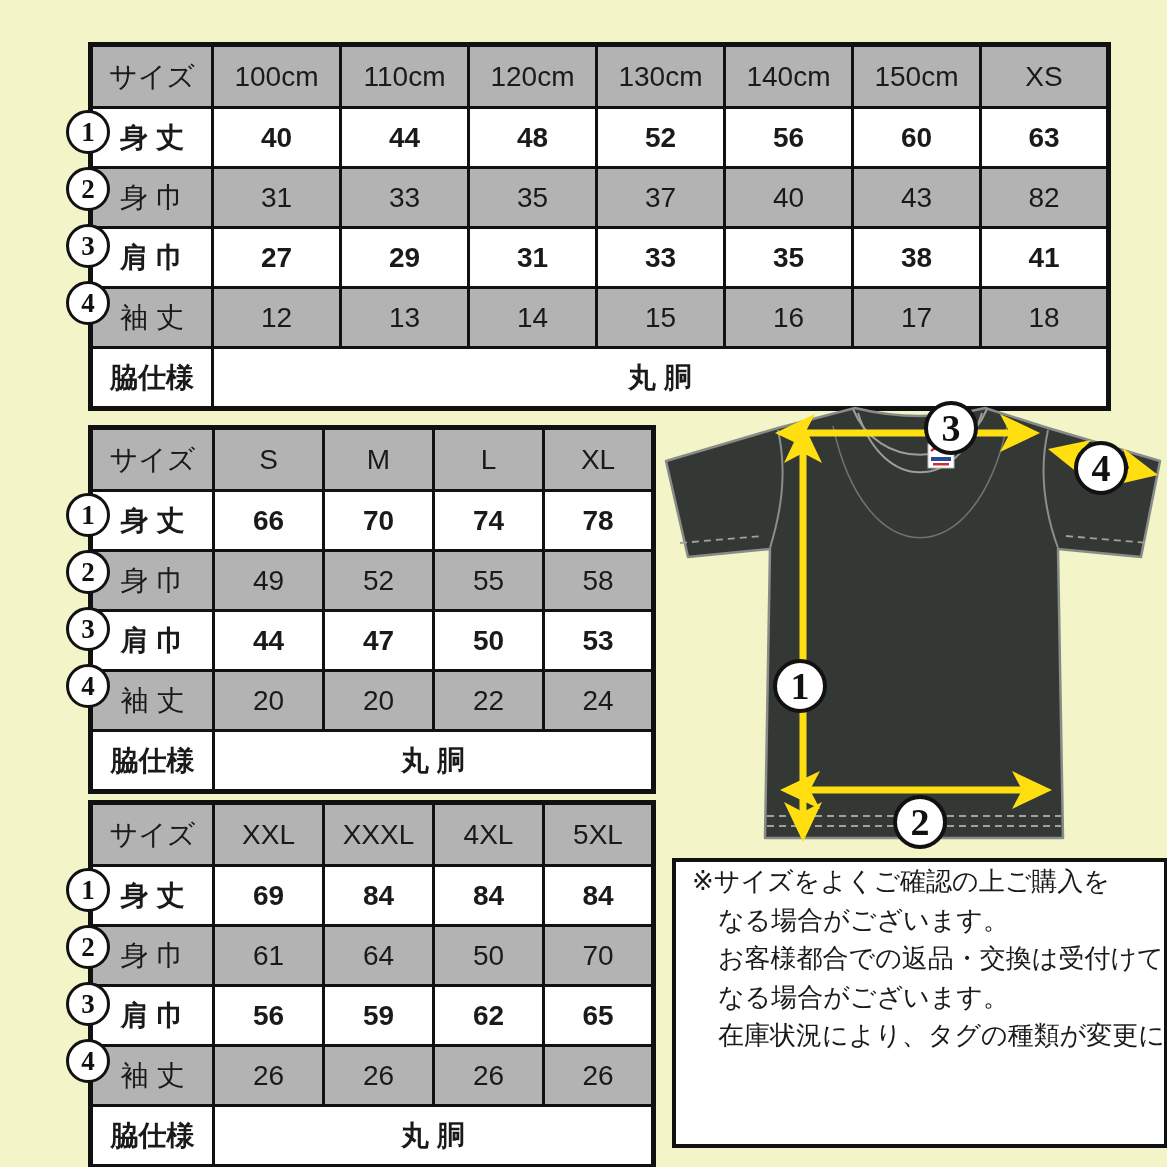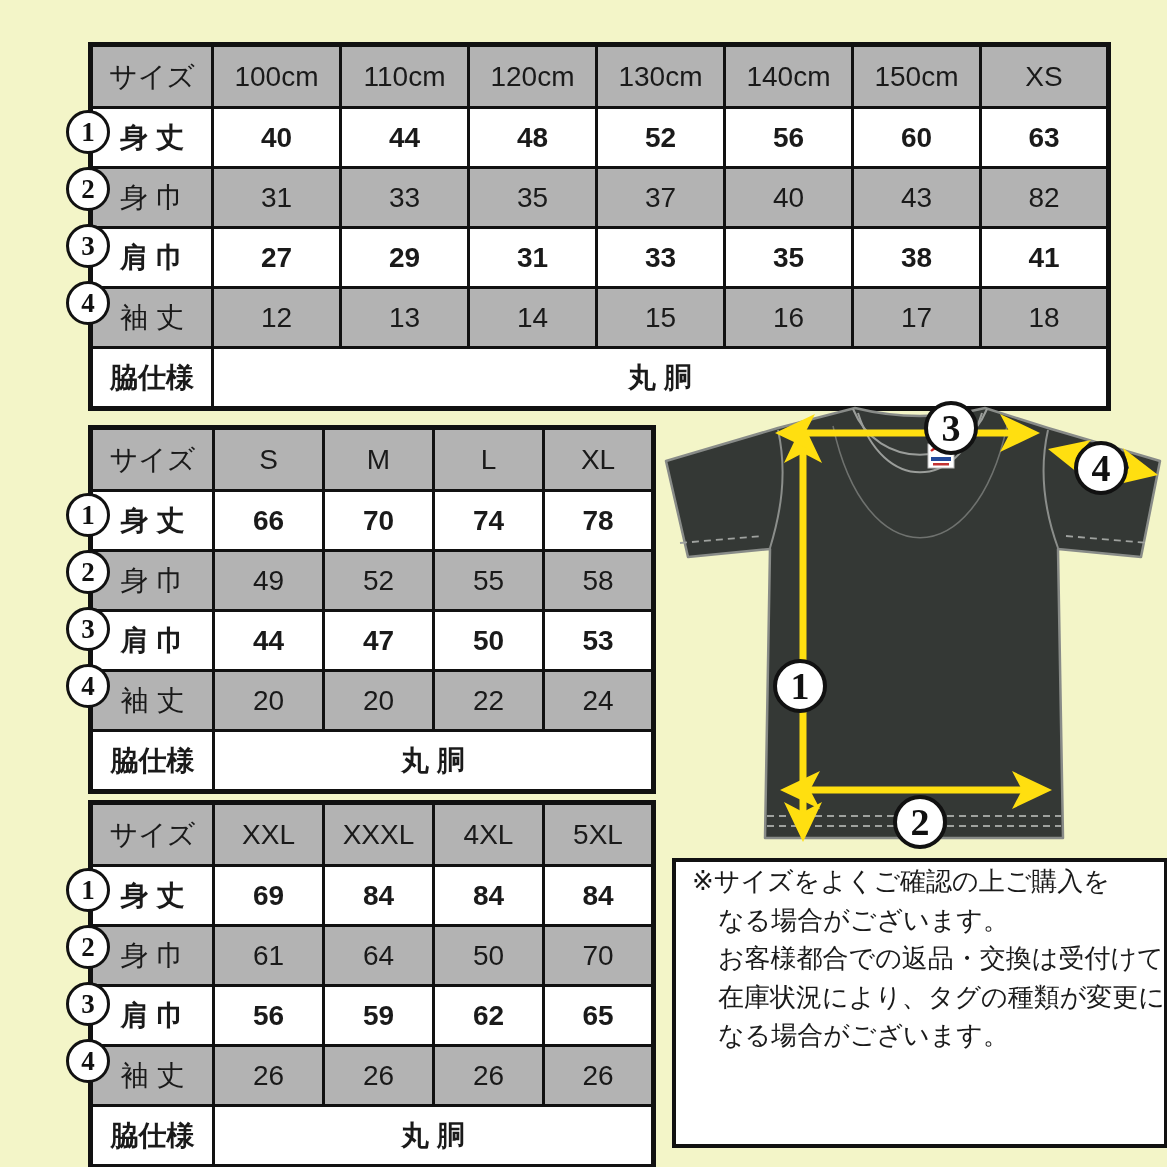--- a/index.html
+++ b/index.html
@@ -323,15 +323,15 @@
   <g>
     <circle cx="920" cy="822" r="25" fill="#ffffff" stroke="#111" stroke-width="4"></circle>
     <text class="circnum" x="920" y="835" text-anchor="middle">2</text>
   </g>
 </svg>
 
 <div class="note-box">
   <div class="note-line">※サイズをよくご確認の上ご購入を</div>
   <div class="note-line indent">なる場合がございます。</div>
   <div class="note-line indent">お客様都合での返品・交換は受付けて</div>
+  <div class="note-line indent">なる場合がございます。</div>
   <div class="note-line indent">在庫状況により、タグの種類が変更に</div>
-  <div class="note-line indent">なる場合がございます。</div>
 </div>
 
 </body></html>

